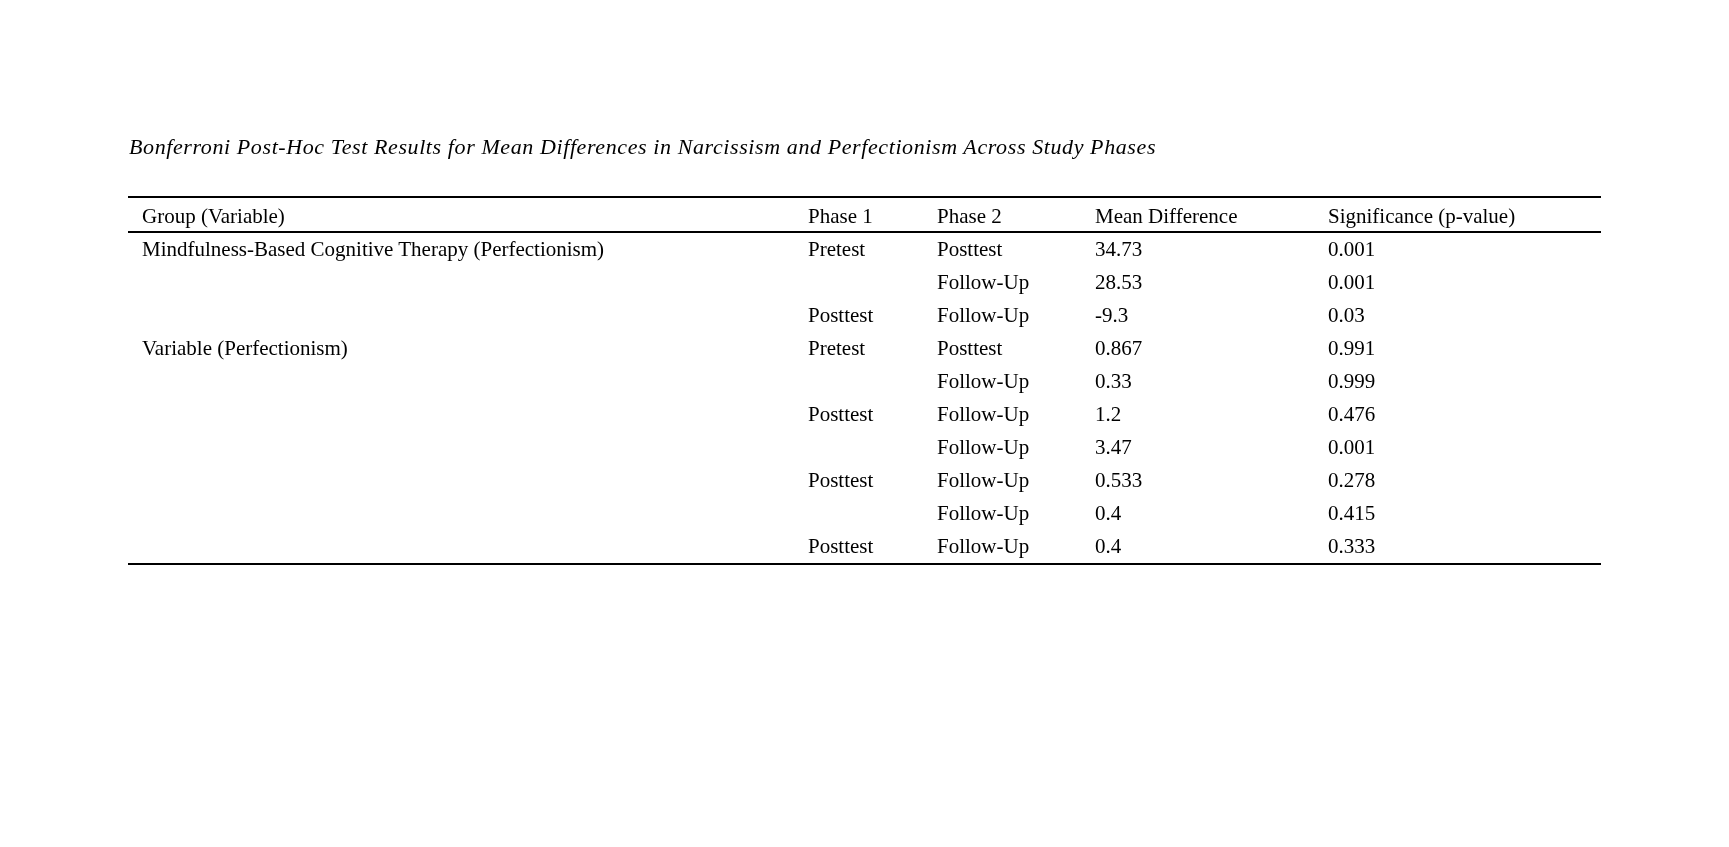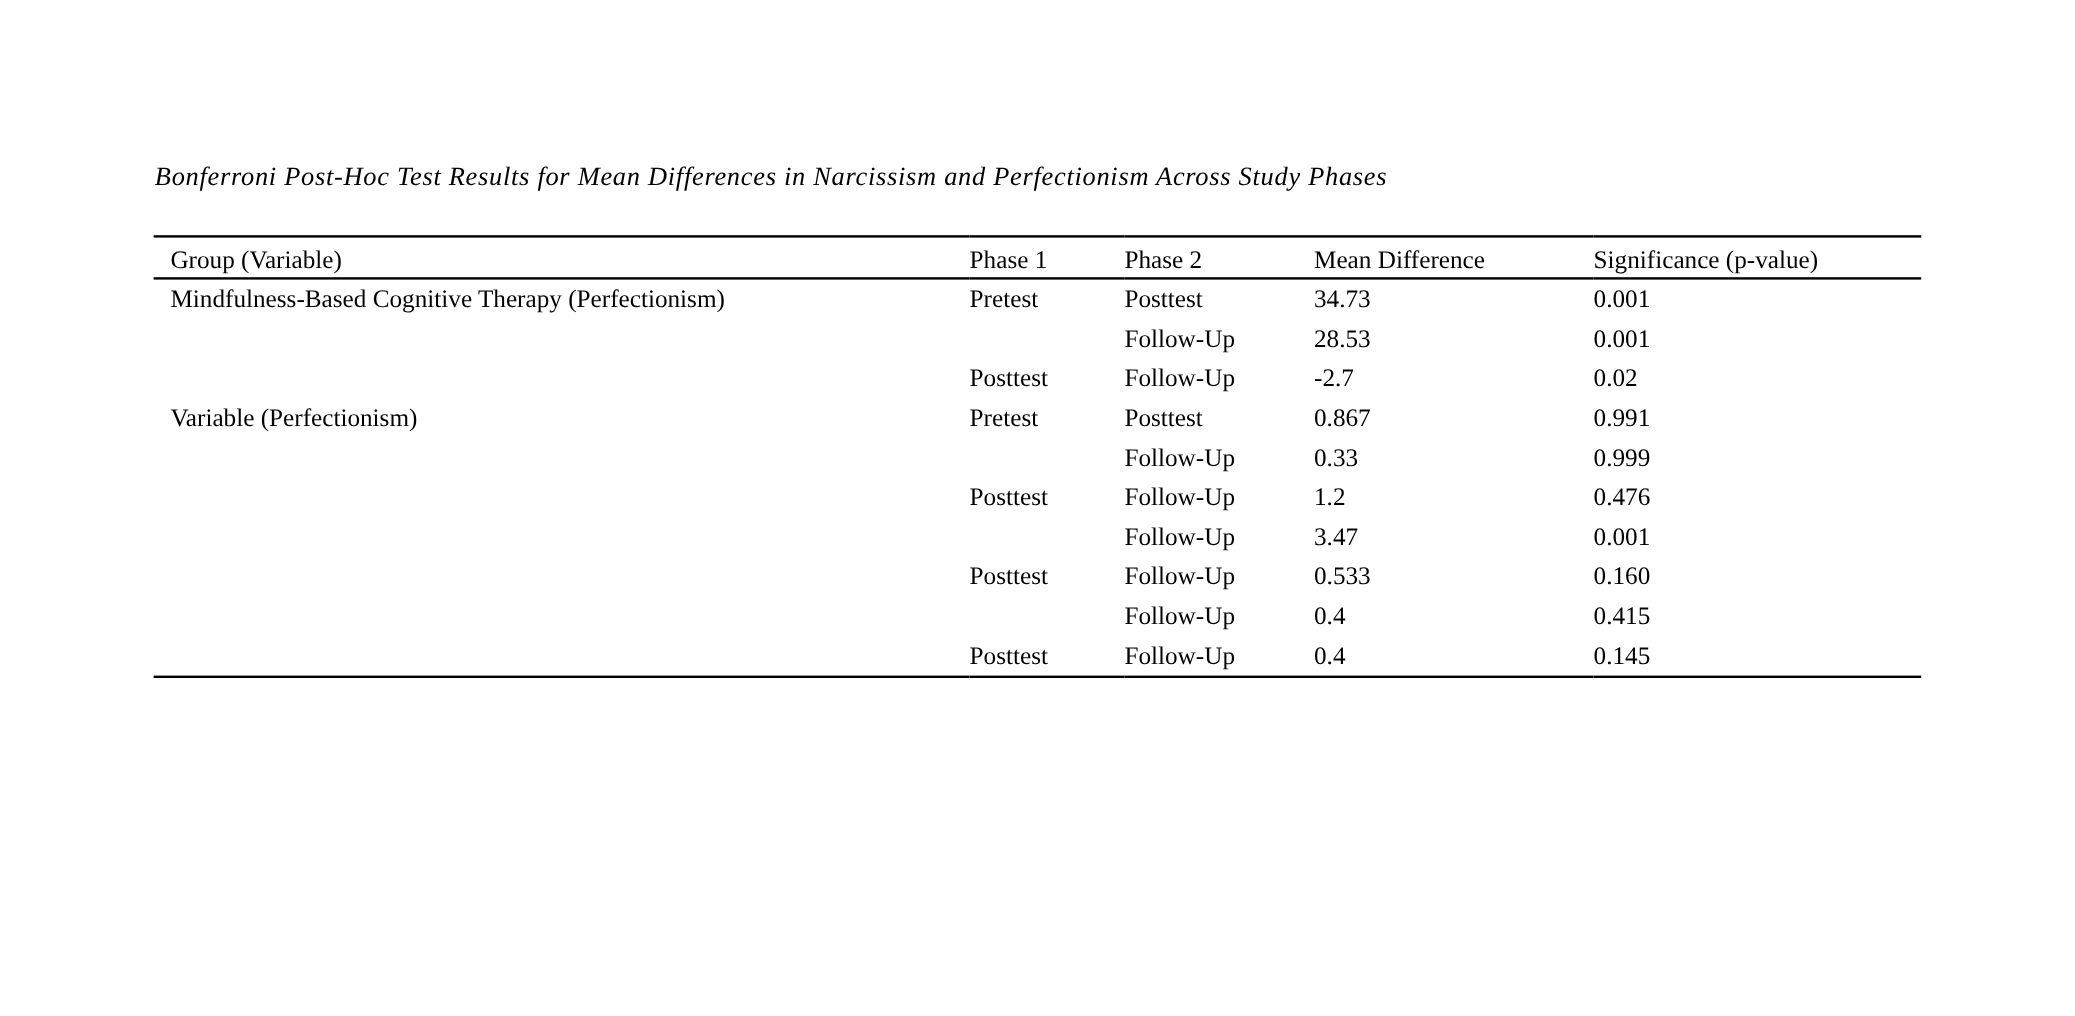--- a/index.html
+++ b/index.html
@@ -99,22 +99,22 @@
       <td class="col-group"></td>
       <td></td>
       <td>Follow-Up</td>
       <td>28.53</td>
       <td>0.001</td>
     </tr>
         <tr>
       <td class="col-group"></td>
       <td>Posttest</td>
       <td>Follow-Up</td>
-      <td>-2.7</td>
-      <td>0.02</td>
+      <td>-9.3</td>
+      <td>0.03</td>
     </tr>
         <tr>
       <td class="col-group">Variable (Perfectionism)</td>
       <td>Pretest</td>
       <td>Posttest</td>
       <td>0.867</td>
       <td>0.991</td>
     </tr>
         <tr>
       <td class="col-group"></td>
@@ -135,32 +135,32 @@
       <td></td>
       <td>Follow-Up</td>
       <td>3.47</td>
       <td>0.001</td>
     </tr>
         <tr>
       <td class="col-group"></td>
       <td>Posttest</td>
       <td>Follow-Up</td>
       <td>0.533</td>
-      <td>0.160</td>
+      <td>0.278</td>
     </tr>
         <tr>
       <td class="col-group"></td>
       <td></td>
       <td>Follow-Up</td>
       <td>0.4</td>
       <td>0.415</td>
     </tr>
         <tr>
       <td class="col-group"></td>
       <td>Posttest</td>
       <td>Follow-Up</td>
       <td>0.4</td>
-      <td>0.145</td>
+      <td>0.333</td>
     </tr>
       </tbody>
   </table>
 
 </div>
 
 </body></html>

